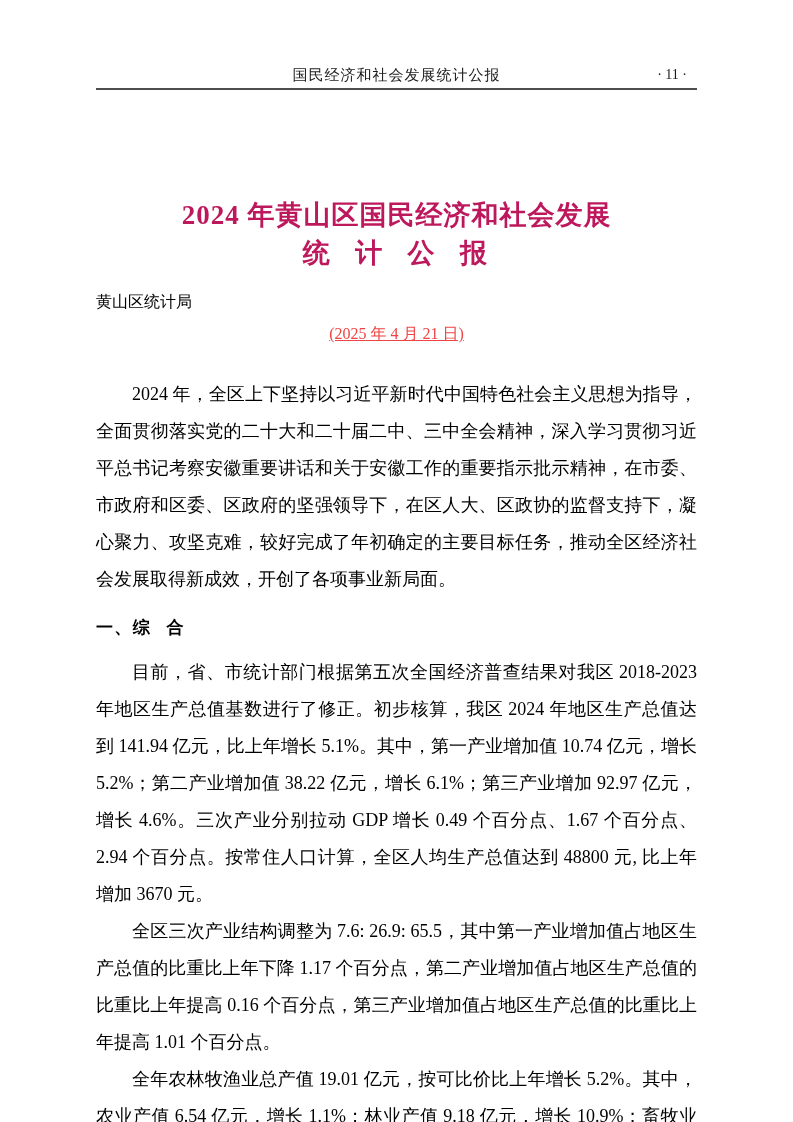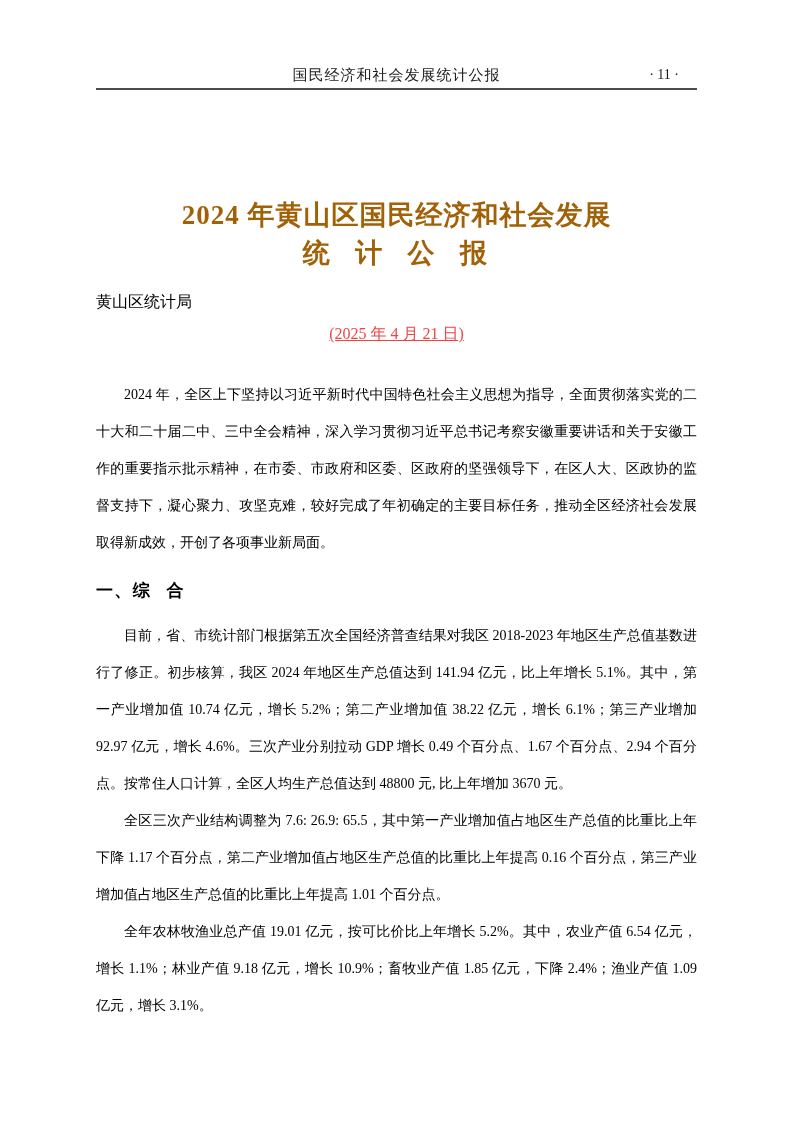--- a/index.html
+++ b/index.html
@@ -27,34 +27,34 @@
   .header-title {
     display: block;
     text-align: center;
     font-size: 15px;
     line-height: 26px;
     letter-spacing: 1px;
     color: #1a1a1a;
   }
   .page-number {
     position: absolute;
-    right: 18px;
+    right: 10px;
     top: 0;
     font-size: 14px;
     line-height: 26px;
     color: #1a1a1a;
   }
   
   .doc-title {
     margin-top: 106px;
     text-align: center;
     font-size: 27px;
     line-height: 38px;
     font-weight: bold;
-    color: #a16207;
+    color: #be185d;
     letter-spacing: 1px;
   }
   .doc-title .title-line2 {
     word-spacing: 0.45em;
     letter-spacing: 0.12em;
   }
   .agency {
     margin-top: 18px;
     font-size: 16px;
     line-height: 24px;
@@ -63,21 +63,21 @@
   .pub-date {
     margin-top: 8px;
     text-align: center;
     font-size: 16px;
     line-height: 24px;
     color: #ef4444;
     text-decoration: underline;
   }
   
   .body-par {
-    font-size: 14px;
+    font-size: 18px;
     line-height: 37px;
     text-align: justify;
     text-indent: 2em;
     color: #000000;
   }
   .intro-par {
     margin-top: 30px;
   }
   .section-heading {
     margin-top: 16px;

